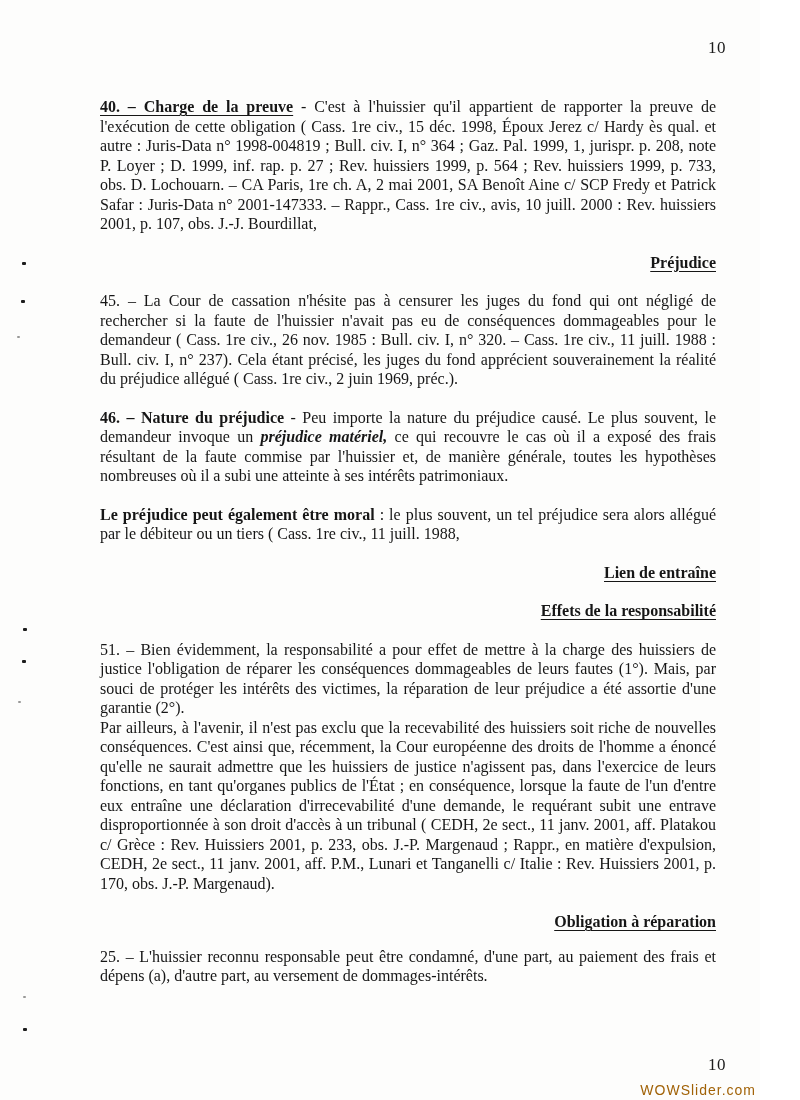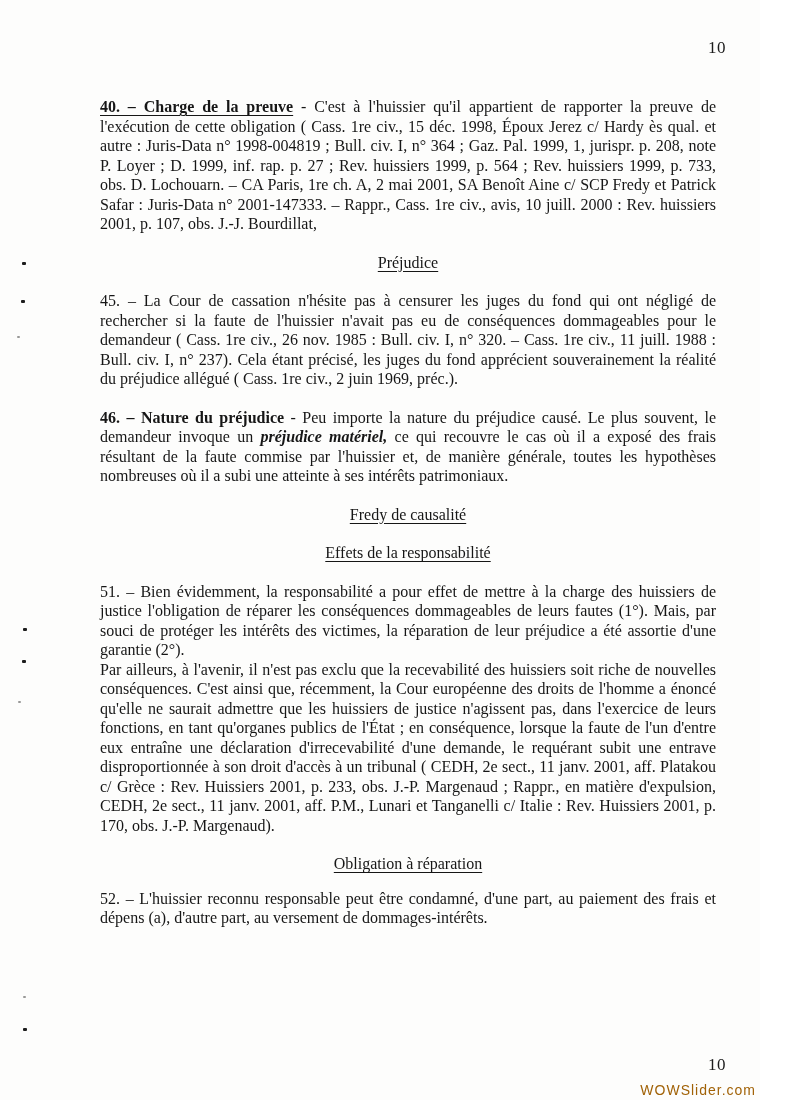--- a/index.html
+++ b/index.html
@@ -42,24 +42,24 @@
     font-size: 16px;
     line-height: 19.5px;
     text-align: justify;
   }
 
   .para    { margin: 0 0 19px 0; }
   .para.no-gap { margin-bottom: 0; }
   .heading {
     margin: 0 0 19px 0;
     font-size: 16px;
-    font-weight: normal;
+    font-weight: bold;
     text-decoration: underline;
     text-underline-offset: 3px;
-    text-align: center;
+    text-align: right;
   }
   .heading.tight { margin-bottom: 15px; }
 
   .b  { font-weight: bold; }
   .u  { text-decoration: underline; text-underline-offset: 3px; }
   .bi { font-weight: bold; font-style: italic; }
   .line-block { display: block; }
 
   .dot {
     position: absolute;
@@ -80,34 +80,35 @@
   <main class="content">
 
     <p class="para"><span class="b u">40. – Charge de la preuve</span><span> - C'est à l'huissier qu'il appartient de rapporter la preuve de l'exécution de cette obligation ( Cass. 1re civ., 15 déc. 1998, Époux Jerez c/ Hardy ès qual. et autre :  Juris-Data n° 1998-004819 ; Bull. civ. I, n° 364 ; Gaz. Pal. 1999, 1, jurispr. p. 208, note P. Loyer ; D. 1999, inf. rap. p. 27 ; Rev. huissiers 1999, p. 564 ; Rev. huissiers 1999, p. 733, obs. D. Lochouarn. –  CA Paris, 1re ch. A, 2 mai 2001, SA Benoît Aine c/ SCP Fredy et Patrick Safar :  Juris-Data n° 2001-147333. – Rappr.,  Cass. 1re civ., avis, 10 juill. 2000 : Rev. huissiers 2001, p. 107, obs. J.-J. Bourdillat,</span></p>
 
     <h2 class="heading">Préjudice</h2>
 
     <p class="para">45. – La Cour de cassation n'hésite pas à censurer les juges du fond qui ont négligé de rechercher si la faute de l'huissier n'avait pas eu de conséquences dommageables pour le demandeur ( Cass. 1re civ., 26 nov. 1985 : Bull. civ. I, n° 320. –  Cass. 1re civ., 11 juill. 1988 : Bull. civ. I, n° 237). Cela étant précisé, les juges du fond apprécient souverainement la réalité du préjudice allégué ( Cass. 1re civ., 2 juin 1969, préc.).</p>
 
     <p class="para"><span class="b">46. – Nature du préjudice</span><span> - Peu importe la nature du préjudice causé. Le plus souvent, le demandeur invoque un </span><span class="bi">préjudice matériel,</span><span> ce qui recouvre le cas où il a exposé des frais résultant de la faute commise par l'huissier et, de manière générale, toutes les hypothèses nombreuses où il a subi une atteinte à ses intérêts patrimoniaux.</span></p>
 
+    <p class="para"><span class="b">Le préjudice peut également être moral</span><span> : le plus souvent, un tel préjudice sera alors allégué par le débiteur ou un tiers ( Cass. 1re civ., 11 juill. 1988,</span></p>
 
-    <h2 class="heading">Fredy de causalité</h2>
+    <h2 class="heading">Lien de entraîne</h2>
 
 
     <h2 class="heading">Effets de la responsabilité</h2>
 
     <p class="para">
         <span class="line-block">51. – Bien évidemment, la responsabilité a pour effet de mettre à la charge des huissiers de justice l'obligation de réparer les conséquences dommageables de leurs fautes (1°). Mais, par souci de protéger les intérêts des victimes, la réparation de leur préjudice a été assortie d'une garantie (2°).</span>
         <span class="line-block">Par ailleurs, à l'avenir, il n'est pas exclu que la recevabilité des huissiers soit riche de nouvelles conséquences. C'est ainsi que, récemment, la Cour européenne des droits de l'homme a énoncé qu'elle ne saurait admettre que les huissiers de justice n'agissent pas, dans l'exercice de leurs fonctions, en tant qu'organes publics de l'État ; en conséquence, lorsque la faute de l'un d'entre eux entraîne une déclaration d'irrecevabilité d'une demande, le requérant subit une entrave disproportionnée à son droit d'accès à un tribunal ( CEDH, 2e sect., 11 janv. 2001, aff. Platakou c/ Grèce : Rev. Huissiers 2001, p. 233, obs. J.-P. Margenaud ; Rappr., en matière d'expulsion,  CEDH, 2e sect., 11 janv. 2001, aff. P.M., Lunari et Tanganelli c/ Italie : Rev. Huissiers 2001, p. 170, obs. J.-P. Margenaud).</span>
       </p>
 
     <h2 class="heading tight">Obligation à réparation</h2>
 
-    <p class="para no-gap">52. – L'huissier reconnu responsable peut être condamné, d'une part, au paiement des frais et dépens (a), d'autre part, au versement de dommages-intérêts.</p>
+    <p class="para no-gap">25. – L'huissier reconnu responsable peut être condamné, d'une part, au paiement des frais et dépens (a), d'autre part, au versement de dommages-intérêts.</p>
 
   </main>
 
   <div class="page-number bottom">10</div>
 
   <div class="watermark">WOWSlider.com</div>
 
   <div class="dot" style="left:22px; top:262px;"></div>
   <div class="dot" style="left:21px; top:300px;"></div>
   <div class="dot faint" style="left:17px; top:336px;"></div>

